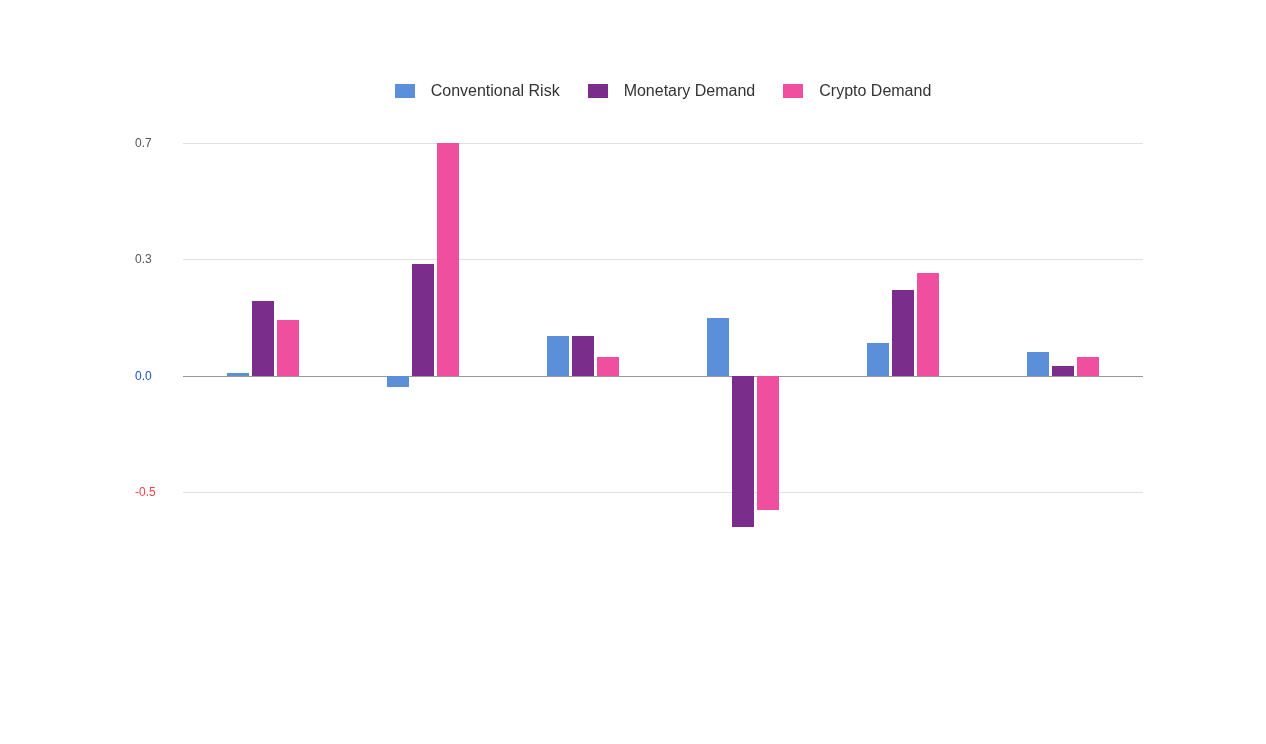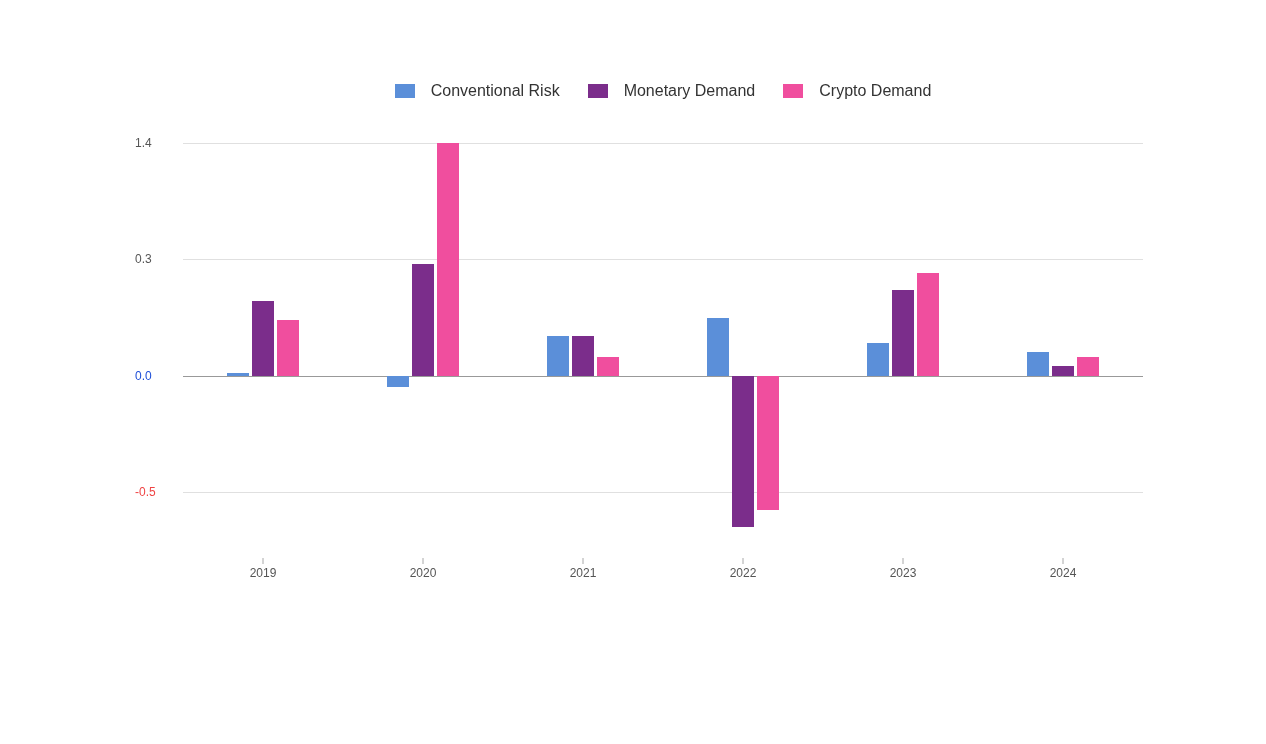--- a/index.html
+++ b/index.html
@@ -79,21 +79,21 @@
         <div class="legend-color" style="background:#f04e9e;"></div>
         <span>Crypto Demand</span>
       </div>
     </div>
 
   <div style="position:relative; width:100%; height:430px;">
     <div class="y-axis-label"></div>
 
   <div style="position: absolute; width: 100%; height: 100%; top: 0px; left: 0px; pointer-events: none;">
         <div style="position: absolute; width: 100%; border-top: 1px solid rgb(224, 224, 224); left: 0px; top: 5.40541%;"></div>
-        <div style="position: absolute; left: -48px; top: 5.40541%; transform: translateY(-50%); font-size: 12px; color: rgb(85, 85, 85);">1.4</div>
+        <div style="position: absolute; left: -48px; top: 5.40541%; transform: translateY(-50%); font-size: 12px; color: rgb(85, 85, 85);">0.7</div>
         <div style="position: absolute; width: 100%; border-top: 1px solid rgb(224, 224, 224); left: 0px; top: 32.4324%;"></div>
         <div style="position: absolute; left: -48px; top: 32.4324%; transform: translateY(-50%); font-size: 12px; color: rgb(85, 85, 85);">0.3</div>
         <div style="position: absolute; width: 100%; border-top: 1px solid rgb(224, 224, 224); left: 0px; top: 59.4595%;"></div>
         <div style="position: absolute; left: -48px; top: 59.4595%; transform: translateY(-50%); font-size: 12px; color: #1d4ed8;">0.0</div>
         <div style="position: absolute; width: 100%; border-top: 1px solid rgb(224, 224, 224); left: 0px; top: 86.4865%;"></div>
         <div style="position: absolute; left: -48px; top: 86.4865%; transform: translateY(-50%); font-size: 12px; color: #ef4444;">-0.5</div>
       </div>
       <div style="position: absolute; width: 100%; border-top: 1.5px solid rgb(153, 153, 153); left: 0px; top: 59.4595%;"></div>
       <div style="position: absolute; width: 100%; height: 100%; top: 0px; left: 0px; display: flex;">
         <div style="flex: 1 1 0%; position: relative; display: flex; justify-content: center; align-items: flex-start; gap: 3px; height: 100%;">
@@ -122,21 +122,13 @@
           <div style="position: absolute; width: 22px; background: rgb(240, 78, 158); height: 102.27px; top: 153.405px; left: calc(50% + 14px);"></div>
         </div>
         <div style="flex: 1 1 0%; position: relative; display: flex; justify-content: center; align-items: flex-start; gap: 3px; height: 100%;">
           <div style="position: absolute; width: 22px; background: rgb(91, 143, 217); height: 23.2432px; top: 232.432px; left: calc(50% - 36px);"></div>
           <div style="position: absolute; width: 22px; background: rgb(123, 45, 139); height: 9.2973px; top: 246.378px; left: calc(50% - 11px);"></div>
           <div style="position: absolute; width: 22px; background: rgb(240, 78, 158); height: 18.5946px; top: 237.081px; left: calc(50% + 14px);"></div>
         </div>
       </div>
     </div>
 
-  <div class="x-axis" id="x-axis">
-      <div style="flex: 1 1 0%; text-align: center; font-size: 12px; color: rgb(85, 85, 85); position: relative; padding-top: 8px;"><div style="position: absolute; top: 0px; left: 50%; width: 1px; height: 6px; background: rgb(170, 170, 170); transform: translateX(-50%);"></div><span>2019</span></div>
-      <div style="flex: 1 1 0%; text-align: center; font-size: 12px; color: rgb(85, 85, 85); position: relative; padding-top: 8px;"><div style="position: absolute; top: 0px; left: 50%; width: 1px; height: 6px; background: rgb(170, 170, 170); transform: translateX(-50%);"></div><span>2020</span></div>
-      <div style="flex: 1 1 0%; text-align: center; font-size: 12px; color: rgb(85, 85, 85); position: relative; padding-top: 8px;"><div style="position: absolute; top: 0px; left: 50%; width: 1px; height: 6px; background: rgb(170, 170, 170); transform: translateX(-50%);"></div><span>2021</span></div>
-      <div style="flex: 1 1 0%; text-align: center; font-size: 12px; color: rgb(85, 85, 85); position: relative; padding-top: 8px;"><div style="position: absolute; top: 0px; left: 50%; width: 1px; height: 6px; background: rgb(170, 170, 170); transform: translateX(-50%);"></div><span>2022</span></div>
-      <div style="flex: 1 1 0%; text-align: center; font-size: 12px; color: rgb(85, 85, 85); position: relative; padding-top: 8px;"><div style="position: absolute; top: 0px; left: 50%; width: 1px; height: 6px; background: rgb(170, 170, 170); transform: translateX(-50%);"></div><span>2023</span></div>
-      <div style="flex: 1 1 0%; text-align: center; font-size: 12px; color: rgb(85, 85, 85); position: relative; padding-top: 8px;"><div style="position: absolute; top: 0px; left: 50%; width: 1px; height: 6px; background: rgb(170, 170, 170); transform: translateX(-50%);"></div><span>2024</span></div>
-    </div>
 </div>
 
 </body></html>

